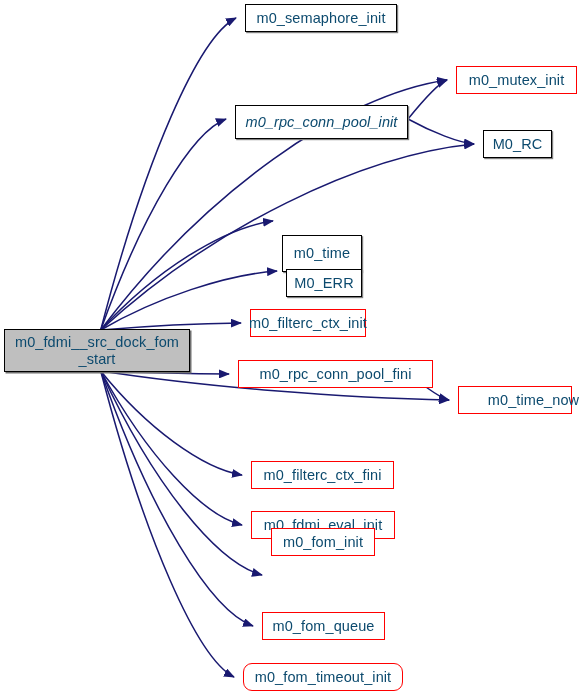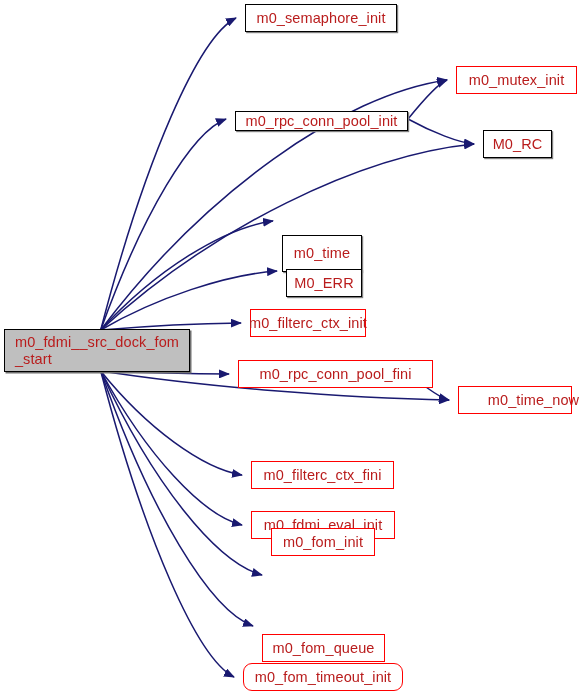--- a/index.html
+++ b/index.html
@@ -23,22 +23,23 @@
     top: 0;
     width: 581px;
     height: 696px;
   }
   .node {
     position: absolute;
     box-sizing: border-box;
     display: flex;
     align-items: center;
     justify-content: center;
+    text-align: center;
     background: #ffffff;
-    color: #b91c1c;
+    color: #0c4a6e;
     font-size: 14.5px;
     line-height: 1.15;
     white-space: pre-line;
     letter-spacing: 0.1px;
   }
   .node.black {
     border: 1px solid #000000;
     box-shadow: 1.2px 1.2px 0 0 #808080;
   }
   .node.red {
@@ -78,26 +79,26 @@
         <path d="M408,119 C425.44,97.55 440.64,82.34 447,80" marker-end="url(#ah)"></path>
         <path d="M408,119 C433,132.75 459,142.5 474,144" marker-end="url(#ah)"></path>
         <path d="M409,374 C426.72,388.3 442.32,398.44 449,400" marker-end="url(#ah)"></path>
       </g>
   </svg>
   <div id="nodes-layer">
       <div class="node root" style="left: 4px; top: 329px; width: 186px; height: 43px;">m0_fdmi__src_dock_fom
 _start</div>
       <div class="node black" style="left: 245px; top: 4px; width: 152px; height: 28px;">m0_semaphore_init</div>
       <div class="node red" style="left: 456px; top: 66px; width: 121px; height: 28px;">m0_mutex_init</div>
-      <div class="node black" style="left: 235px; top: 111px; width: 173px; height: 20px;">m0_rpc_conn_pool_init</div>
+      <div class="node black" style="left: 235px; top: 105px; width: 173px; height: 34px; font-style: italic;">m0_rpc_conn_pool_init</div>
       <div class="node black" style="left: 483px; top: 130px; width: 69px; height: 28px;">M0_RC</div>
       <div class="node black" style="left: 282px; top: 207px; width: 80px; height: 37px; margin-top: 28px;">m0_time</div>
       <div class="node black" style="left: 286px; top: 257px; width: 76px; height: 28px; margin-top: 12px;">M0_ERR</div>
       <div class="node red" style="left: 250px; top: 309px; width: 116px; height: 28px;">m0_filterc_ctx_init</div>
       <div class="node red" style="left: 238px; top: 360px; width: 195px; height: 28px;">m0_rpc_conn_pool_fini</div>
       <div class="node red" style="left: 458px; top: 386px; width: 114px; height: 28px; padding-left: 37px;">m0_time_now</div>
       <div class="node red" style="left: 251px; top: 461px; width: 143px; height: 28px;">m0_filterc_ctx_fini</div>
       <div class="node red" style="left: 251px; top: 511px; width: 144px; height: 28px;">m0_fdmi_eval_init</div>
       <div class="node red" style="left: 271px; top: 528px; width: 104px; height: 28px;">m0_fom_init</div>
-      <div class="node red" style="left: 262px; top: 612px; width: 123px; height: 28px; margin-top: 22px;">m0_fom_queue</div>
+      <div class="node red" style="left: 262px; top: 612px; width: 123px; height: 28px;">m0_fom_queue</div>
       <div class="node red" style="left: 243px; top: 663px; width: 160px; height: 28px; border-radius: 9px;">m0_fom_timeout_init</div>
     </div>
 </div>
 
 </body></html>

